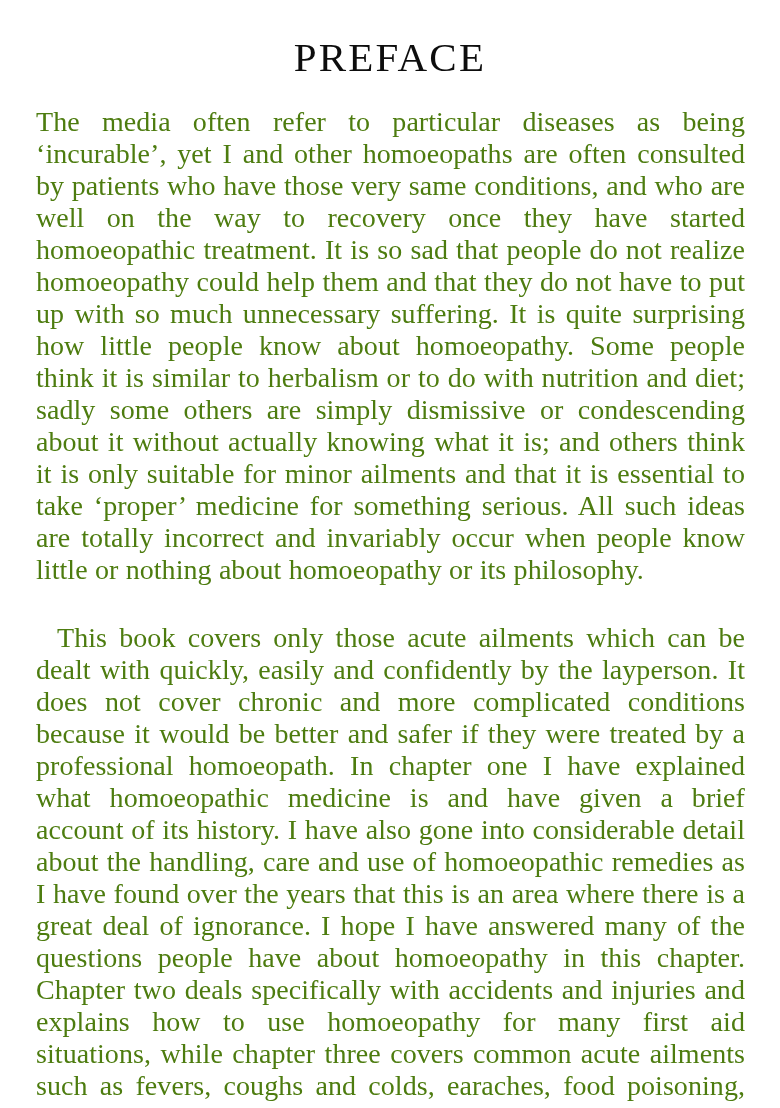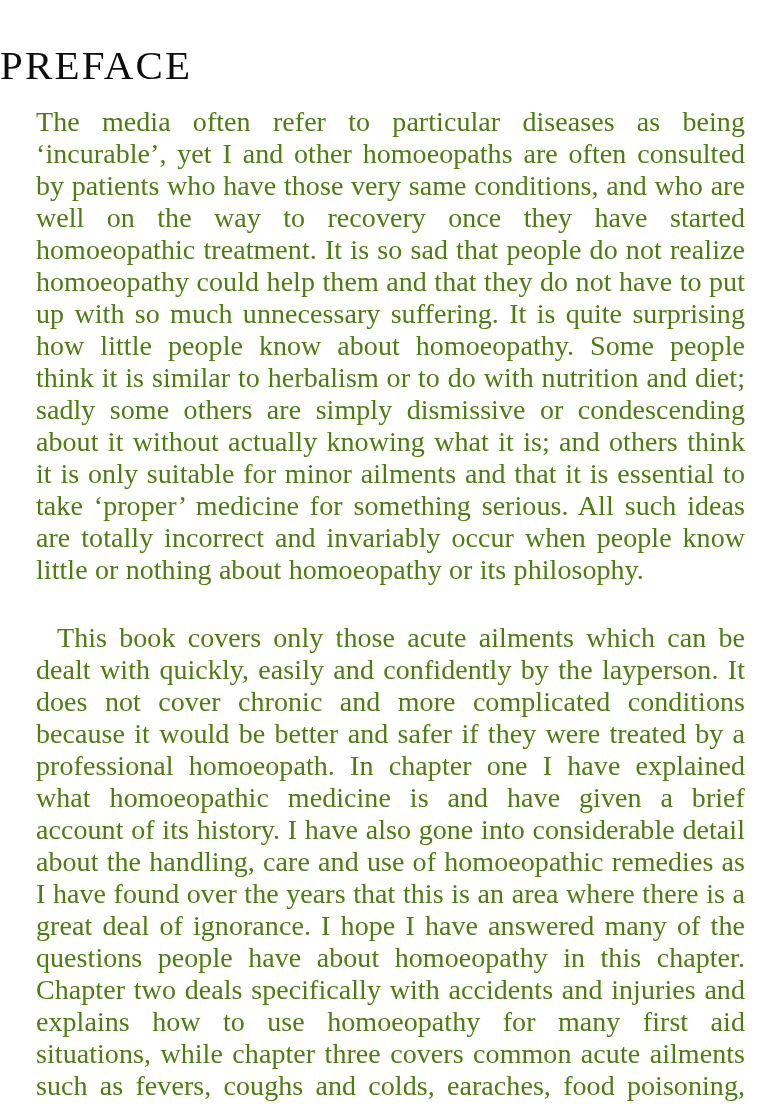--- a/index.html
+++ b/index.html
@@ -21,23 +21,23 @@
     left: 0;
     top: 0;
     width: 780px;
     height: 1108px;
     background: #ffffff;
   }
 
   .page-title {
     position: absolute;
     left: 0;
-    top: 14px;
+    top: 6px;
     width: 780px;
-    text-align: left;
+    text-align: center;
     font-family: "Liberation Serif", "DejaVu Serif", serif;
     font-size: 41px;
     font-weight: 400;
     letter-spacing: 2.2px;
     color: #0d0d0d;
     line-height: 48px;
   }
 
   .body-text {
     position: absolute;

